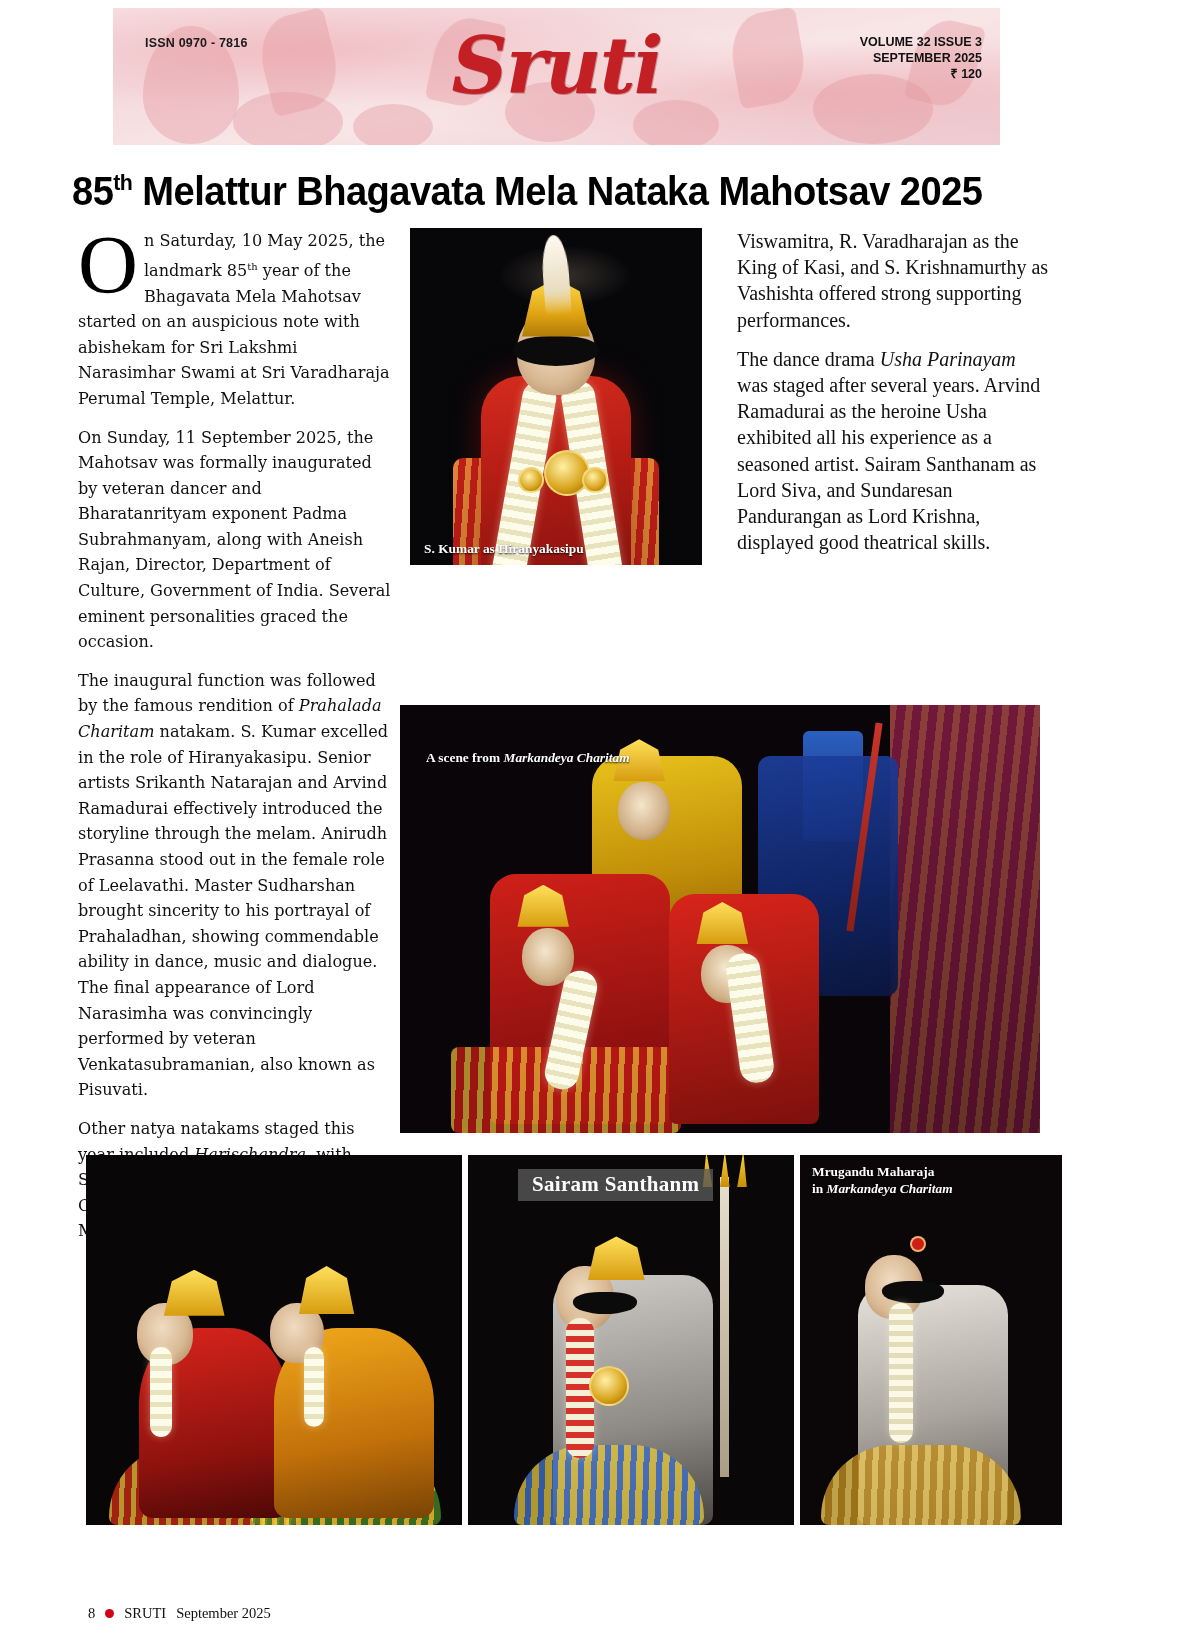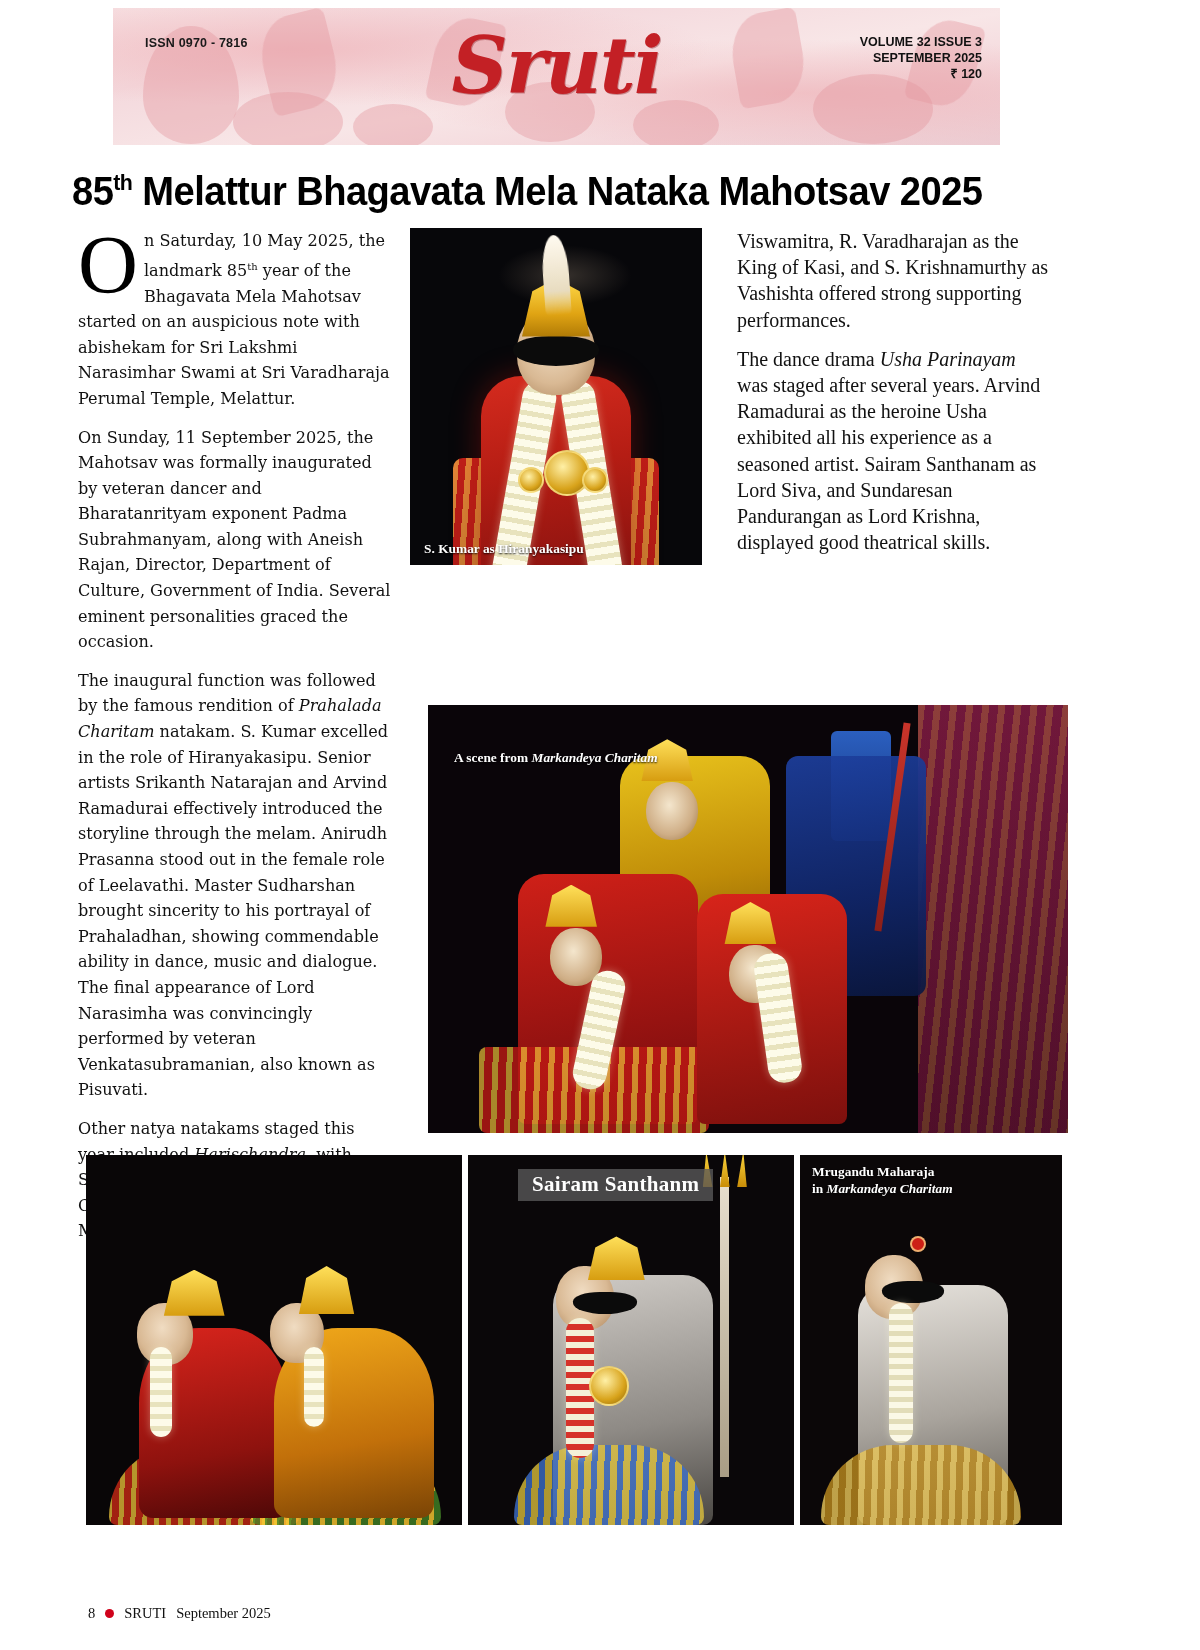--- a/index.html
+++ b/index.html
@@ -160,21 +160,21 @@
   #g2 { left:57%; top:45%; height:220px; transform:rotate(-9deg); }
   .medallion {
     position:absolute; border-radius:50%;
     background:radial-gradient(circle at 40% 35%,#fff0a6,#d8a31b 60%,#8d6404);
     border:2px solid rgba(255,235,150,.7);
   }
   #photo-hiranya .cap { left:14px; bottom:8px; }
 
   
   #photo-markandeya {
-    left:428px; top:705px; width:640px; height:428px;
+    left:400px; top:705px; width:640px; height:428px;
     background:#0a0509;
   }
   .mk-curtain {
     position:absolute; right:0; top:0; width:150px; height:100%;
     background:
       repeating-linear-gradient(96deg, rgba(255,190,60,.22) 0 7px, rgba(120,20,60,.35) 7px 16px),
       linear-gradient(180deg,#6d1a3a,#3a0c20);
   }
   .mk-blue {
     position:absolute; left:56%; top:12%; width:140px; height:240px;

